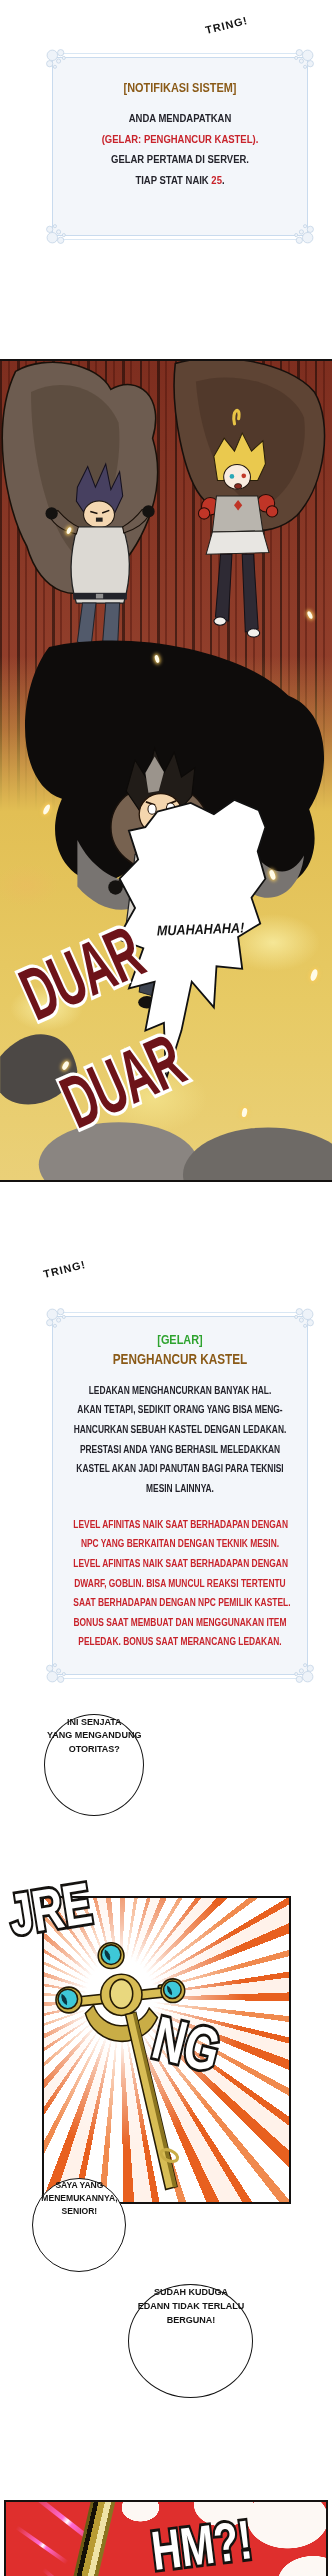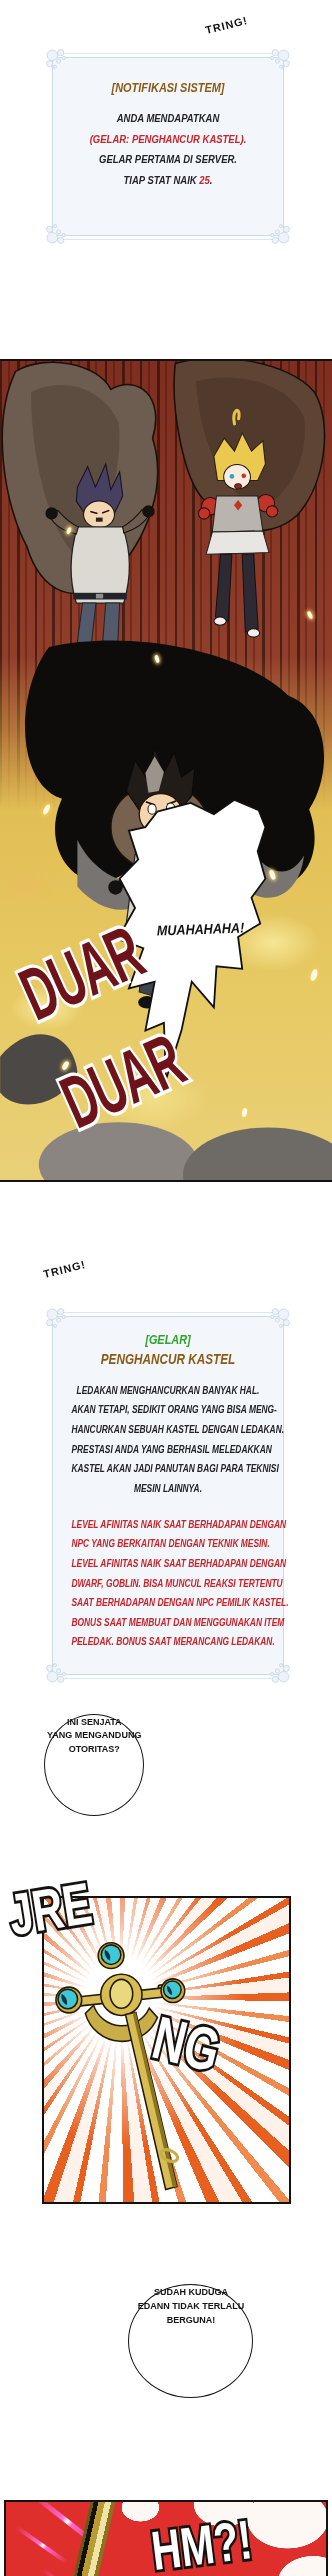--- a/index.html
+++ b/index.html
@@ -2,22 +2,22 @@
 <html style="font-size:8.2px"><head>
 <meta charset="utf-8">
 <style>
   html,body{margin:0;padding:0;background:#ffffff;}
   #page{position:relative;width:333px;height:2638px;overflow:hidden;background:#fff;
         font-family:"Liberation Sans",sans-serif;}
   
   .tring{position:absolute;font-weight:bold;font-size:10.8px;letter-spacing:1px;color:#111;
          transform:rotate(-14deg);z-index:6;}
   
-  .notif-box{position:absolute;left:52px;width:232px;background:#f3f6fa;
-             border:1px solid #c9dbee;box-sizing:border-box;z-index:2;font-style:italic;}
+  .notif-box{position:absolute;left:52px;width:256px;background:#f3f6fa;
+             border:1px solid #c9dbee;box-sizing:border-box;z-index:2;}
   .notif-box::before{content:'';position:absolute;left:-3.1px;right:-3.1px;top:-4.6px;bottom:-4.6px;
              border-top:1px solid #d9e7f4;border-bottom:1px solid #d9e7f4;pointer-events:none;}
   .corner{position:absolute;width:23px;height:23px;z-index:3;}
   .c-tl{left:-8.2px;top:-10.3px;}
   .c-tr{right:-8.2px;top:-10.3px;transform:scaleX(-1);}
   .c-bl{left:-8.2px;bottom:-10.3px;transform:scaleY(-1);}
   .c-br{right:-8.2px;bottom:-10.3px;transform:scale(-1,-1);}
   .nline{display:block;text-align:center;font-weight:bold;transform:scaleX(.84);white-space:nowrap;}
   .box-title-gold{font-size:13px;color:#8a5a17;margin-top:21.6px;margin-bottom:13.4px;}
   .box1-line{font-size:11.3px;color:#23232b;line-height:20.6px;}
@@ -344,20 +344,27 @@
   <div id="jre" class="sfx sfx-white">
     <span class="stroke">JRE</span>
     <span class="fill">JRE</span>
   </div>
   <div id="ng" class="sfx sfx-white">
     <span class="stroke">NG</span>
     <span class="fill">NG</span>
   </div>
 
 
+  <div id="bubble-saya" class="bubble">
+    <div>
+      <span class="bl">SAYA YANG</span>
+      <span class="bl">MENEMUKANNYA,</span>
+      <span class="bl">SENIOR!</span>
+    </div>
+  </div>
 
   <div id="bubble-sudah" class="bubble">
     <div>
       <span class="bl">SUDAH KUDUGA</span>
       <span class="bl">EDANN TIDAK TERLALU</span>
       <span class="bl">BERGUNA!</span>
     </div>
   </div>
 
   <div id="panel-bottom">

